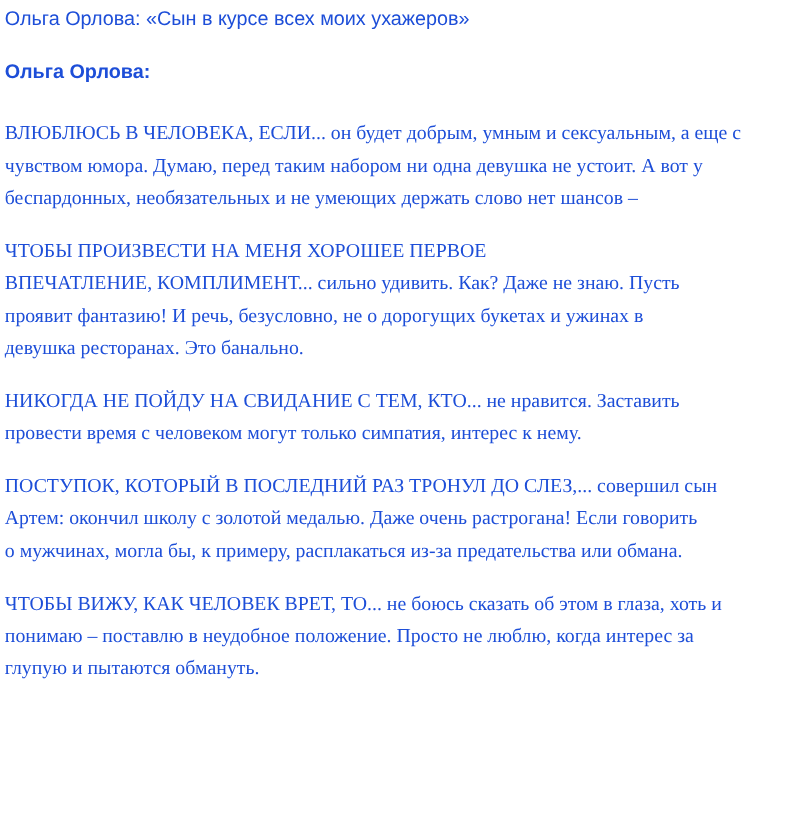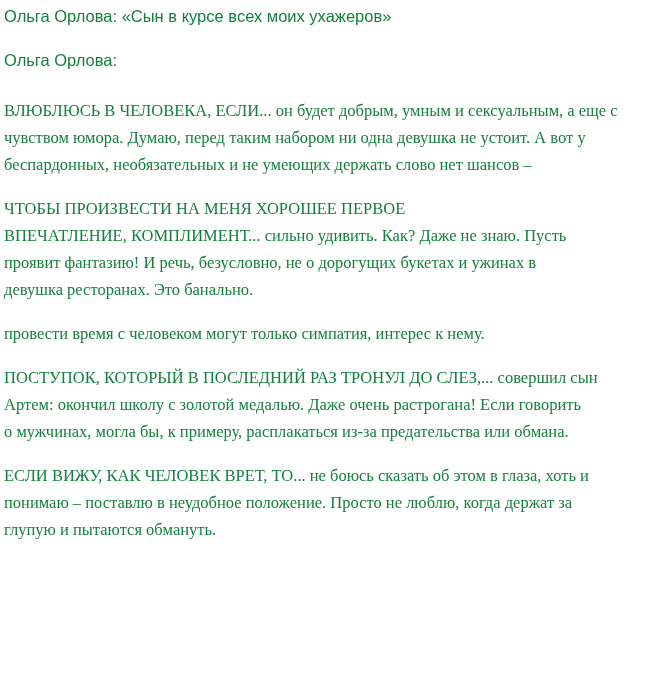--- a/index.html
+++ b/index.html
@@ -6,37 +6,37 @@
     margin: 0;
     padding: 0;
     background: #ffffff;
   }
   .page {
     position: relative;
     width: 670px;
     height: 690px;
     box-sizing: border-box;
     background: #ffffff;
-    color: #15803d;
+    color: #1d4ed8;
     font-family: "Liberation Sans", "DejaVu Sans", sans-serif;
     font-size: 16.5px;
     line-height: 27px;
     padding: 3px 4px 0 4px;
     overflow: hidden;
   }
   .title {
     margin: 0 0 17px 0;
     font-size: 16.5px;
     font-weight: 500;
     line-height: 27px;
     white-space: nowrap;
   }
   .author-line {
     margin: 0 0 23px 0;
-    font-weight: 400;
+    font-weight: 700;
     white-space: nowrap;
   }
   .paragraph {
     margin: 0 0 17px 0;
     font-family: Liberation Serif, serif;
   }
   .line {
     white-space: nowrap;
   }
 </style>
@@ -52,26 +52,27 @@
         <div class="line">чувством юмора. Думаю, перед таким набором ни одна девушка не устоит. А вот у</div>
         <div class="line">беспардонных, необязательных и не умеющих держать слово нет шансов –</div>
       </div>
       <div class="paragraph">
         <div class="line">ЧТОБЫ ПРОИЗВЕСТИ НА МЕНЯ ХОРОШЕЕ ПЕРВОЕ</div>
         <div class="line">ВПЕЧАТЛЕНИЕ, КОМПЛИМЕНТ... сильно удивить. Как? Даже не знаю. Пусть</div>
         <div class="line">проявит фантазию! И речь, безусловно, не о дорогущих букетах и ужинах в</div>
         <div class="line">девушка ресторанах. Это банально.</div>
       </div>
       <div class="paragraph">
+        <div class="line">НИКОГДА НЕ ПОЙДУ НА СВИДАНИЕ С ТЕМ, КТО... не нравится. Заставить</div>
         <div class="line">провести время с человеком могут только симпатия, интерес к нему.</div>
       </div>
       <div class="paragraph">
         <div class="line">ПОСТУПОК, КОТОРЫЙ В ПОСЛЕДНИЙ РАЗ ТРОНУЛ ДО СЛЕЗ,... совершил сын</div>
         <div class="line">Артем: окончил школу с золотой медалью. Даже очень растрогана! Если говорить</div>
         <div class="line">о мужчинах, могла бы, к примеру, расплакаться из-за предательства или обмана.</div>
       </div>
       <div class="paragraph">
-        <div class="line">ЕСЛИ ВИЖУ, КАК ЧЕЛОВЕК ВРЕТ, ТО... не боюсь сказать об этом в глаза, хоть и</div>
-        <div class="line">понимаю – поставлю в неудобное положение. Просто не люблю, когда держат за</div>
+        <div class="line">ЧТОБЫ ВИЖУ, КАК ЧЕЛОВЕК ВРЕТ, ТО... не боюсь сказать об этом в глаза, хоть и</div>
+        <div class="line">понимаю – поставлю в неудобное положение. Просто не люблю, когда интерес за</div>
         <div class="line">глупую и пытаются обмануть.</div>
       </div>
     </div>
 </div>
 
 </body></html>

